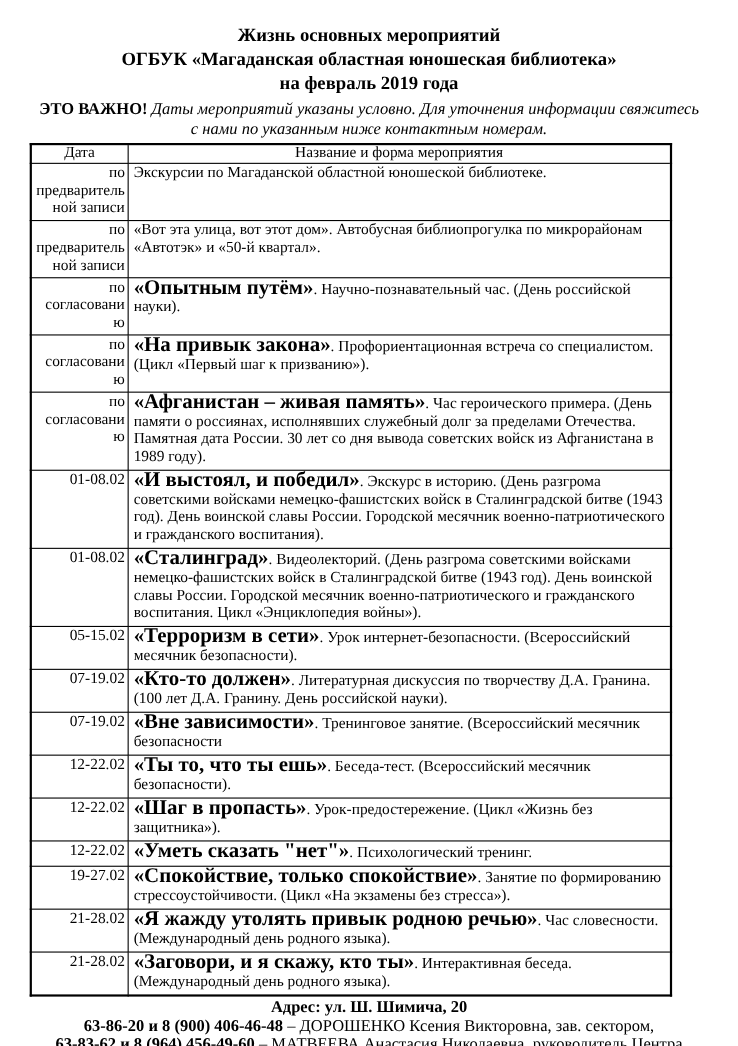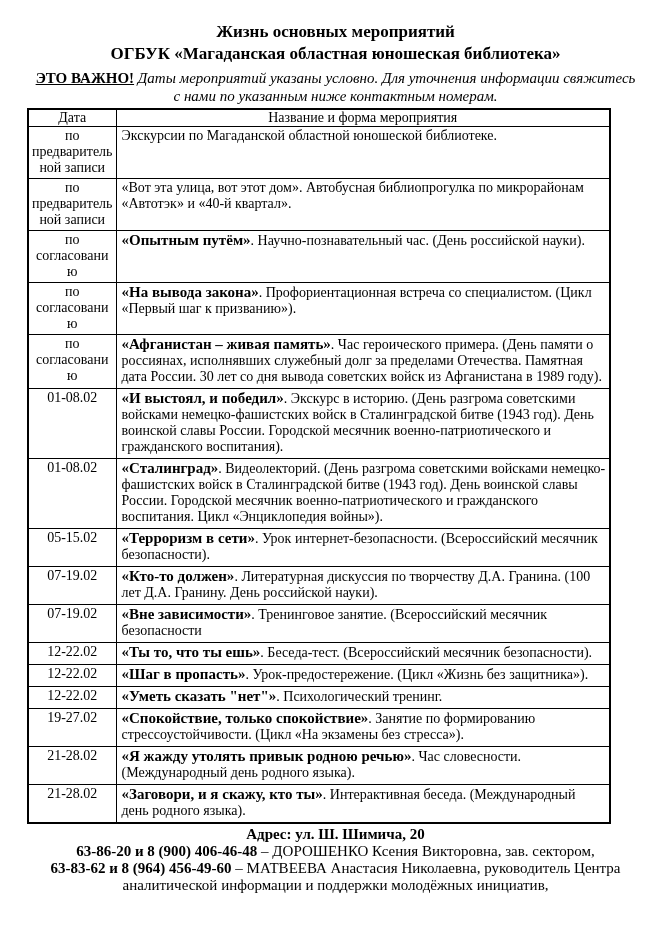--- a/index.html
+++ b/index.html
@@ -8,59 +8,60 @@
     width: 671px; height: 951px;
     font-family: "Liberation Serif", "DejaVu Serif", serif;
     color: #000000;
     -webkit-font-smoothing: antialiased;
   }
   .page { padding-top: 21px; }
 
   .doc-title { text-align: center; font-weight: bold; font-size: 17px; line-height: 22px; }
 
   .notice { width: 608px; margin: 4px auto 0 auto; text-align: center; font-size: 15px; line-height: 18px; }
-  .notice-label { font-weight: bold; text-decoration: underline; font-style: normal; white-space: nowrap; margin-top: 31px; }
+  .notice-label { font-weight: bold; font-style: normal; white-space: nowrap; margin-top: 31px; }
   .notice-text { font-style: italic; }
 
   table.events {
     border-collapse: collapse;
     margin: 3px 0 0 27px;
     width: 584px;
     table-layout: fixed;
     border: 2px solid #000;
     font-size: 14px;
   }
   table.events th, table.events td {
     border: 1px solid #000;
     vertical-align: top;
     line-height: 16px;
   }
   th.h-date, th.h-event { font-weight: normal; text-align: center; padding: 0; font-size: 14px; }
   col.c-date { width: 88px; }
   td.date-cell {
-    text-align: center;
+    text-align: right;
     padding: 1px 2px 2px 2px;
     overflow-wrap: anywhere;
     word-break: break-word;
   }
   td.event-cell { padding: 1px 3px 3px 5px; }
-  td.event-cell .event-title { font-weight: bold; font-size: 15px; }
+  td.event-cell .event-title { font-weight: bold; font-size: 19px; }
 
   .footer { width: 600px; margin: 2px auto 0 auto; text-align: center; font-size: 15px; line-height: 17px; }
   .address-line { font-weight: bold; margin-top: 1px; }
   .contact-line b { font-weight: bold; margin-top: 11px; }
 </style>
 </head>
 <body>
 
 <div class="page">
 
   <div class="doc-title">
     <div>Жизнь основных мероприятий</div>
     <div>ОГБУК «Магаданская областная юношеская библиотека»</div>
+    <div>на февраль 2019 года</div>
   </div>
 
   <div class="notice">
     <span class="notice-label">ЭТО ВАЖНО!</span><span class="notice-text"> Даты мероприятий указаны условно. Для уточнения информации свяжитесь с нами по указанным ниже контактным номерам.</span>
   </div>
 
   <table class="events">
     <colgroup>
         <col class="c-date">
         <col class="c-event">
@@ -71,29 +72,29 @@
         <th class="h-event">Название и форма мероприятия</th>
       </tr>
     </thead>
     <tbody>
         <tr>
       <td class="date-cell">по предварительной записи</td>
       <td class="event-cell"><span class="event-text">Экскурсии по Магаданской областной юношеской библиотеке.</span></td>
     </tr>
         <tr>
       <td class="date-cell">по предварительной записи</td>
-      <td class="event-cell"><span class="event-text">«Вот эта улица, вот этот дом». Автобусная библиопрогулка по микрорайонам «Автотэк» и «40-й квартал».</span></td>
+      <td class="event-cell"><span class="event-text">«Вот эта улица, вот этот дом». Автобусная библиопрогулка по микрорайонам «Автотэк» и «50-й квартал».</span></td>
     </tr>
         <tr>
       <td class="date-cell">по согласованию</td>
       <td class="event-cell"><b class="event-title">«Опытным путём»</b><span class="event-text">. Научно-познавательный час. (День российской науки).</span></td>
     </tr>
         <tr>
       <td class="date-cell">по согласованию</td>
-      <td class="event-cell"><b class="event-title">«На вывода закона»</b><span class="event-text">. Профориентационная встреча со специалистом. (Цикл «Первый шаг к призванию»).</span></td>
+      <td class="event-cell"><b class="event-title">«На привык закона»</b><span class="event-text">. Профориентационная встреча со специалистом. (Цикл «Первый шаг к призванию»).</span></td>
     </tr>
         <tr>
       <td class="date-cell">по согласованию</td>
       <td class="event-cell"><b class="event-title">«Афганистан – живая память»</b><span class="event-text">. Час героического примера. (День памяти о россиянах, исполнявших служебный долг за пределами Отечества. Памятная дата России. 30 лет со дня вывода советских войск из Афганистана в 1989 году).</span></td>
     </tr>
         <tr>
       <td class="date-cell">01-08.02</td>
       <td class="event-cell"><b class="event-title">«И выстоял, и победил»</b><span class="event-text">. Экскурс в историю. (День разгрома советскими войсками немецко-фашистских войск в Сталинградской битве (1943 год). День воинской славы России. Городской месячник военно-патриотического и гражданского воспитания).</span></td>
     </tr>
         <tr>

